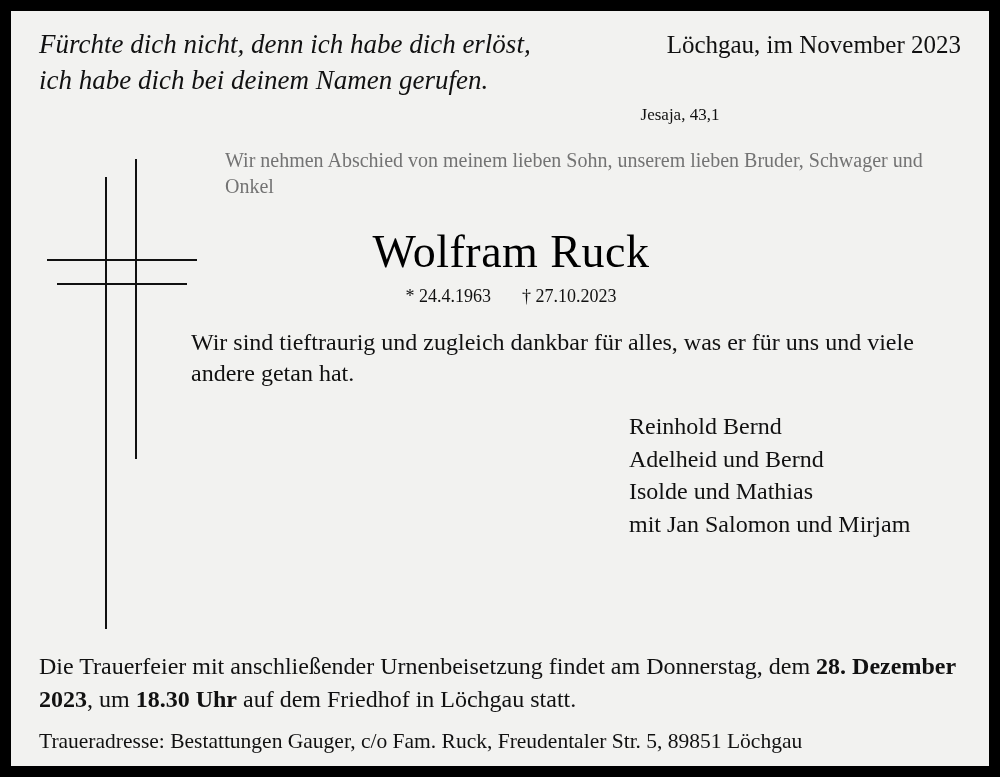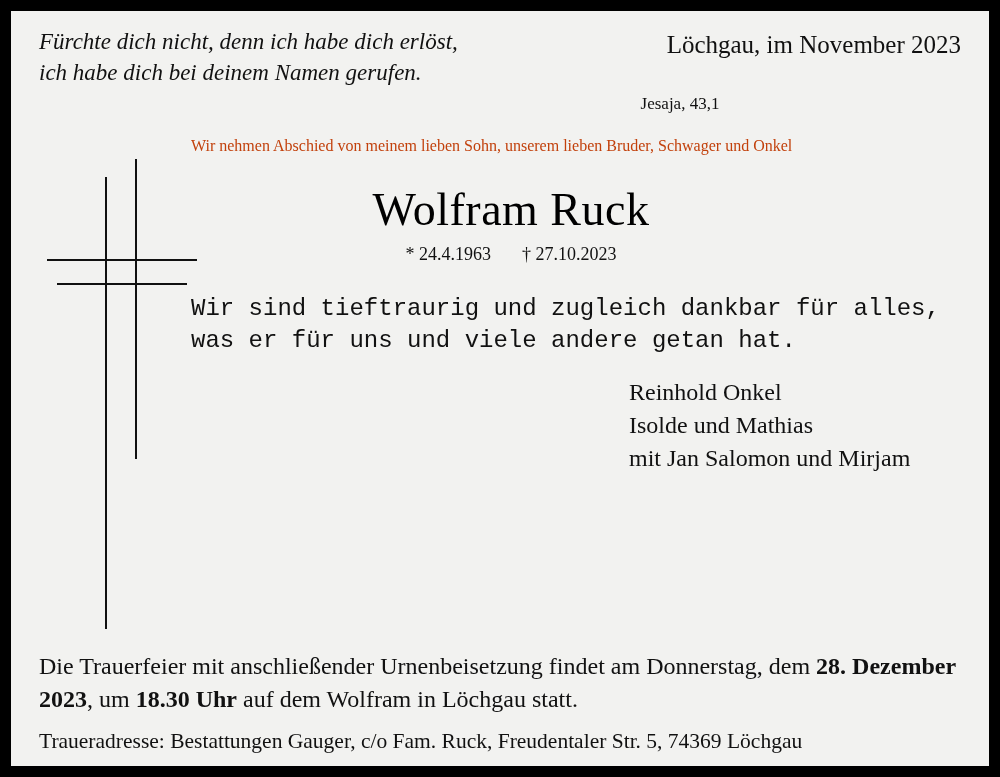--- a/index.html
+++ b/index.html
@@ -31,21 +31,21 @@
   }
 
   
   .top-row {
     display: flex;
     justify-content: space-between;
     align-items: flex-start;
   }
   .verse {
     font-style: italic;
-    font-size: 23px;
+    font-size: 27px;
     line-height: 1.33;
     color: #111;
     white-space: pre-line;
     max-width: 520px;
   }
   .place-date {
     font-size: 25px;
     color: #111;
     padding-top: 4px;
     white-space: nowrap;
@@ -98,24 +98,25 @@
     height: 2px;
     background: #111;
   }
 
   
   .body-block {
     margin-left: 152px;
     margin-top: 22px;
   }
   .intro {
-    font-size: 16px;
+    font-size: 20px;
     line-height: 1.3;
-    color: #c2410c;
+    color: #737373;
     max-width: 800px;
+    margin-left: 34px;
   }
   .name {
     text-align: center;
     font-size: 46px;
     font-weight: normal;
     letter-spacing: 0.5px;
     margin-top: 26px;
     color: #000;
     padding-right: 130px;
   }
@@ -125,23 +126,22 @@
     margin-top: 8px;
     color: #111;
     padding-right: 130px;
   }
   .gap { display: inline-block; width: 22px; }
 
   .gratitude {
     font-size: 24px;
     line-height: 1.32;
     color: #111;
-    margin-top: 28px;
+    margin-top: 20px;
     max-width: 800px;
-    font-family: Liberation Mono, monospace;
   }
 
   .family {
     margin-top: 20px;
     margin-left: 438px;
     font-size: 24px;
     line-height: 1.36;
     color: #111;
   }
 
@@ -191,25 +191,26 @@
 
       <div class="dates">
         <span>* 24.4.1963</span>
         <span class="gap"></span>
         <span>† 27.10.2023</span>
       </div>
 
       <div class="gratitude">Wir sind tieftraurig und zugleich dankbar für alles, was er für uns und viele andere getan hat.</div>
 
       <div class="family">
-        <div>Reinhold Onkel</div>
+        <div>Reinhold Bernd</div>
+        <div>Adelheid und Bernd</div>
         <div>Isolde und Mathias</div>
         <div>mit Jan Salomon und Mirjam</div>
       </div>
     </div>
 
     <div class="footer">
-      <div class="ceremony"><span>Die Trauerfeier mit anschließender Urnenbeisetzung findet am Donnerstag, dem </span><b>28. Dezember 2023</b><span>, um </span><b>18.30 Uhr</b><span> auf dem Wolfram in Löchgau statt.</span></div>
-      <div class="address">Traueradresse: Bestattungen Gauger, c/o Fam. Ruck, Freudentaler Str. 5, 74369 Löchgau</div>
+      <div class="ceremony"><span>Die Trauerfeier mit anschließender Urnenbeisetzung findet am Donnerstag, dem </span><b>28. Dezember 2023</b><span>, um </span><b>18.30 Uhr</b><span> auf dem Friedhof in Löchgau statt.</span></div>
+      <div class="address">Traueradresse: Bestattungen Gauger, c/o Fam. Ruck, Freudentaler Str. 5, 89851 Löchgau</div>
     </div>
 
   </div>
 </div>
 
 </body></html>

